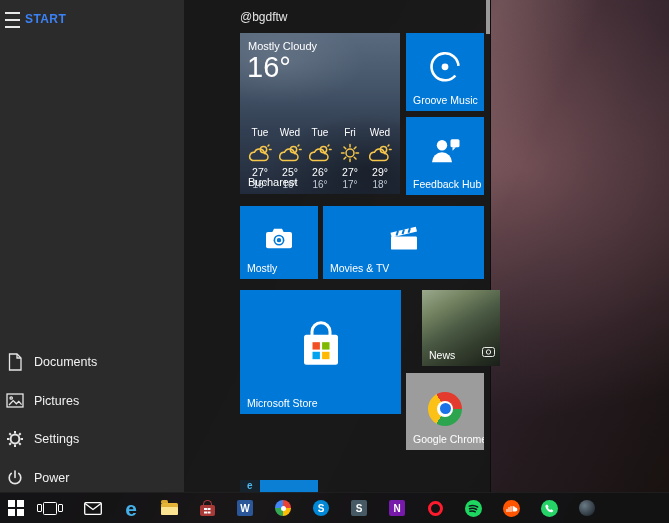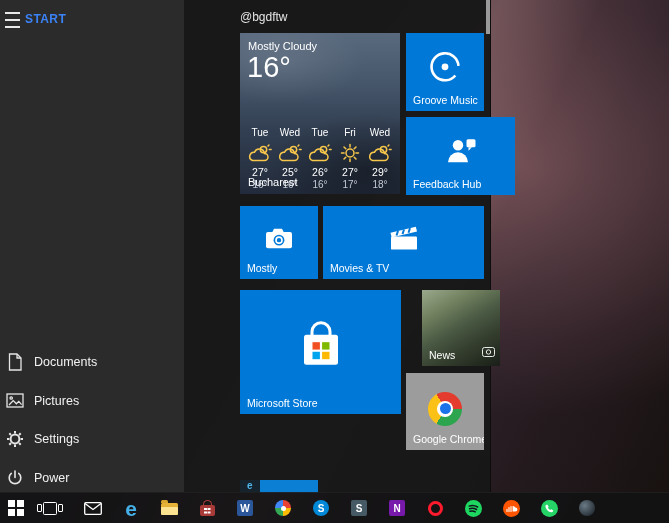--- a/index.html
+++ b/index.html
@@ -49,21 +49,21 @@
   .w-temp{position:absolute;left:7px;top:18px;font-size:29px;font-weight:normal;}
   .w-row{position:absolute;left:5px;top:94px;width:150px;display:flex;}
   .w-col{flex:1;display:flex;flex-direction:column;align-items:center;}
   .w-day{font-size:10px;margin-bottom:3px;}
   .w-ico{height:22px;display:flex;align-items:flex-end;}
   .w-hi{font-size:10.5px;margin-top:3px;}
   .w-lo{font-size:10px;color:#c3cbd8;margin-top:1px;}
   .w-city{position:absolute;left:8px;bottom:6px;font-size:11px;}
 
   .t-groove{left:406px;top:33px;width:78px;height:78px;}
-  .t-feedback{left:406px;top:117px;width:78px;height:78px;padding-left:31px;}
+  .t-feedback{left:406px;top:117px;width:78px;height:78px;}
   .t-camera{left:240px;top:206px;width:78px;height:73px;}
   .t-movies{left:323px;top:206px;width:161px;height:73px;}
   .t-store{left:240px;top:290px;width:161px;height:124px;}
   .t-news{left:422px;top:290px;width:78px;height:76px;
     background:linear-gradient(150deg,#9aa98c 0%,#72815f 25%,#4a5a44 48%,#36402f 68%,#232b20 88%,#1a1f19 100%);}
   .t-chrome{left:406px;top:373px;width:78px;height:77px;background:#9c9c9c;}
   .t-partial{left:240px;top:480px;width:78px;height:13px;background:#16222c;}
   .pt-e{position:absolute;left:7px;top:0;font-size:10px;font-weight:bold;color:#4fb6ea;}
   .pt-blue{position:absolute;left:20px;top:0;right:0;bottom:0;background:#0a7fd4;}
 

